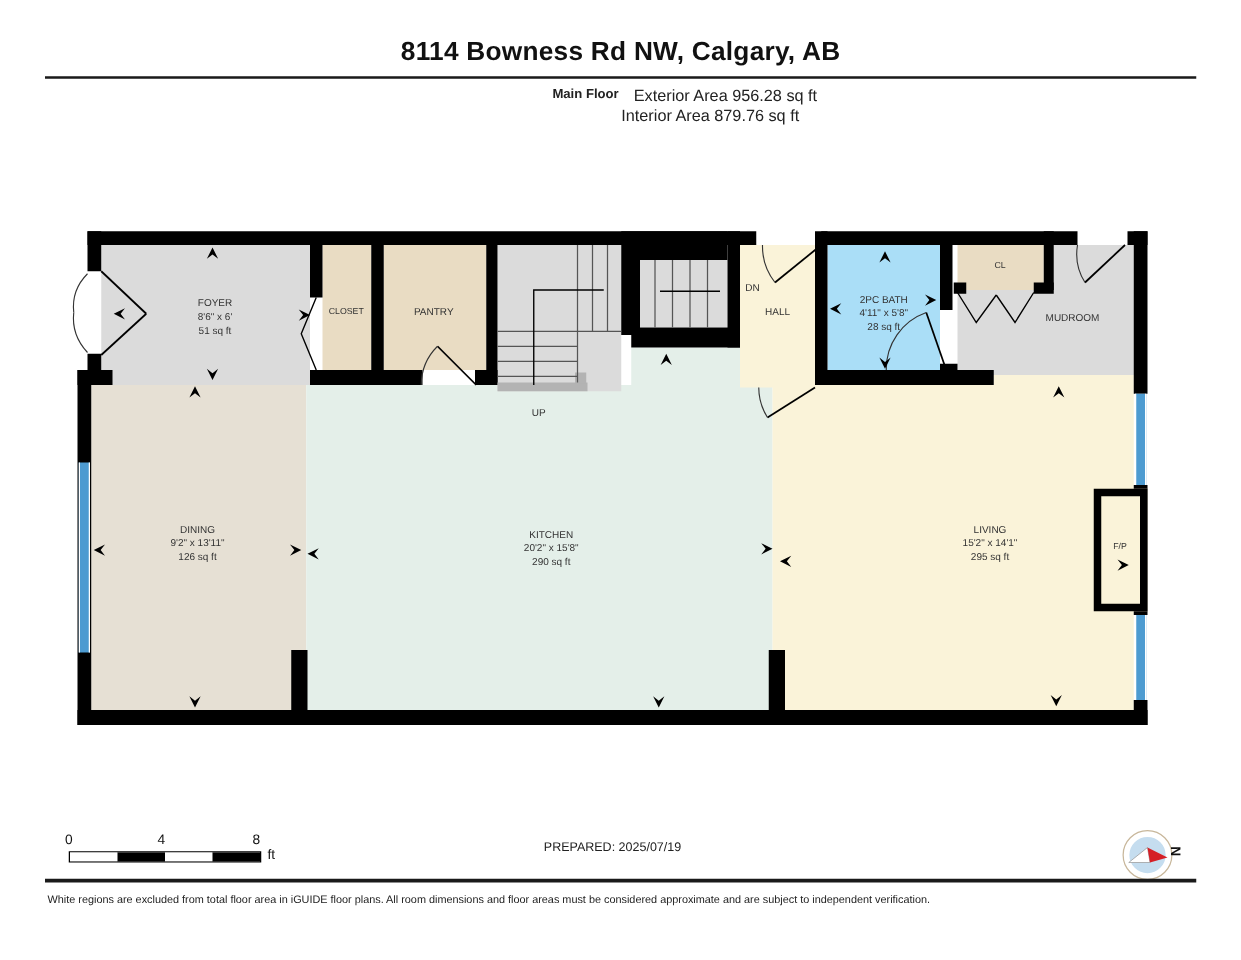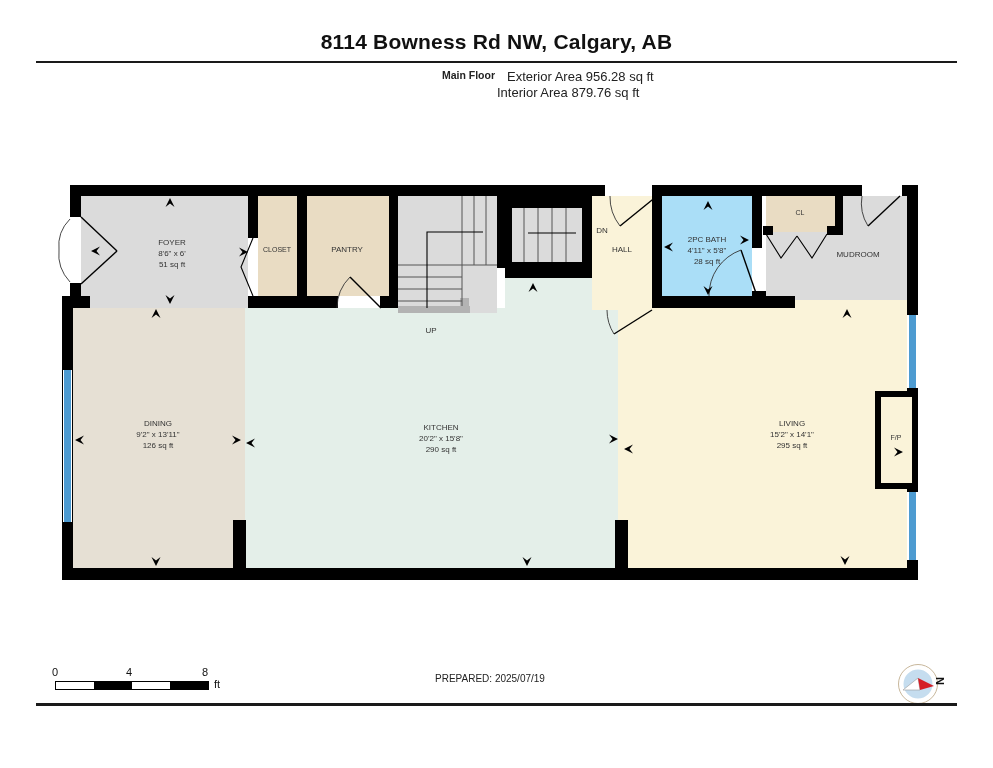--- a/index.html
+++ b/index.html
@@ -231,14 +231,15 @@
 
   <svg class="abs" style="left:893px;top:659px;" width="52" height="52" viewBox="0 0 52 52">
     <circle cx="25" cy="25" r="19.5" fill="#fff" stroke="#c8b79b" stroke-width="1"></circle>
     <circle cx="25" cy="25" r="15.5" fill="#c5ddef" stroke="#fff" stroke-width="2"></circle>
     <polygon points="10,31 27,31 25,19" fill="#fff" stroke="#999" stroke-width="0.6"></polygon>
     <polygon points="25,19 41,27 27,31" fill="#d51f26"></polygon>
   </svg>
   <div class="compassN">N</div>
 
   <div class="hrule" style="left:36px;top:703px;width:921px;height:3px;"></div>
+  <div class="footer">White regions are excluded from total floor area in iGUIDE floor plans. All room dimensions and floor areas must be considered approximate and are subject to independent verification.</div>
 
 </div>
 
 </body></html>

